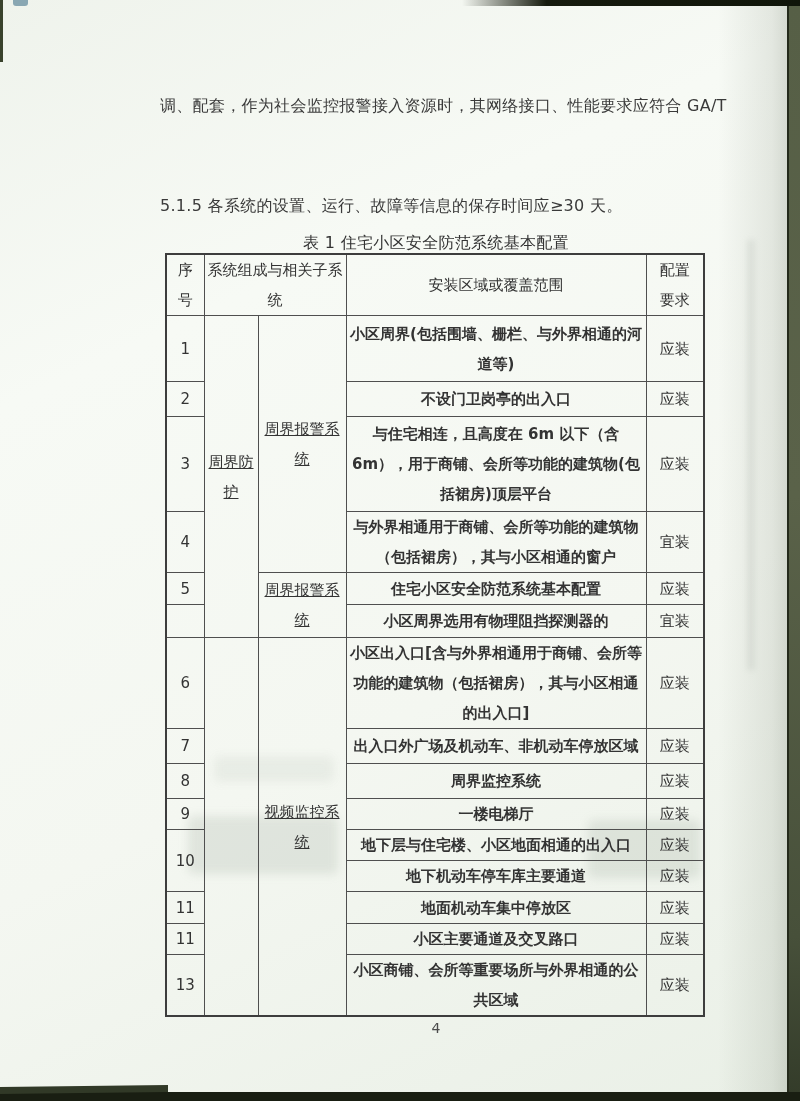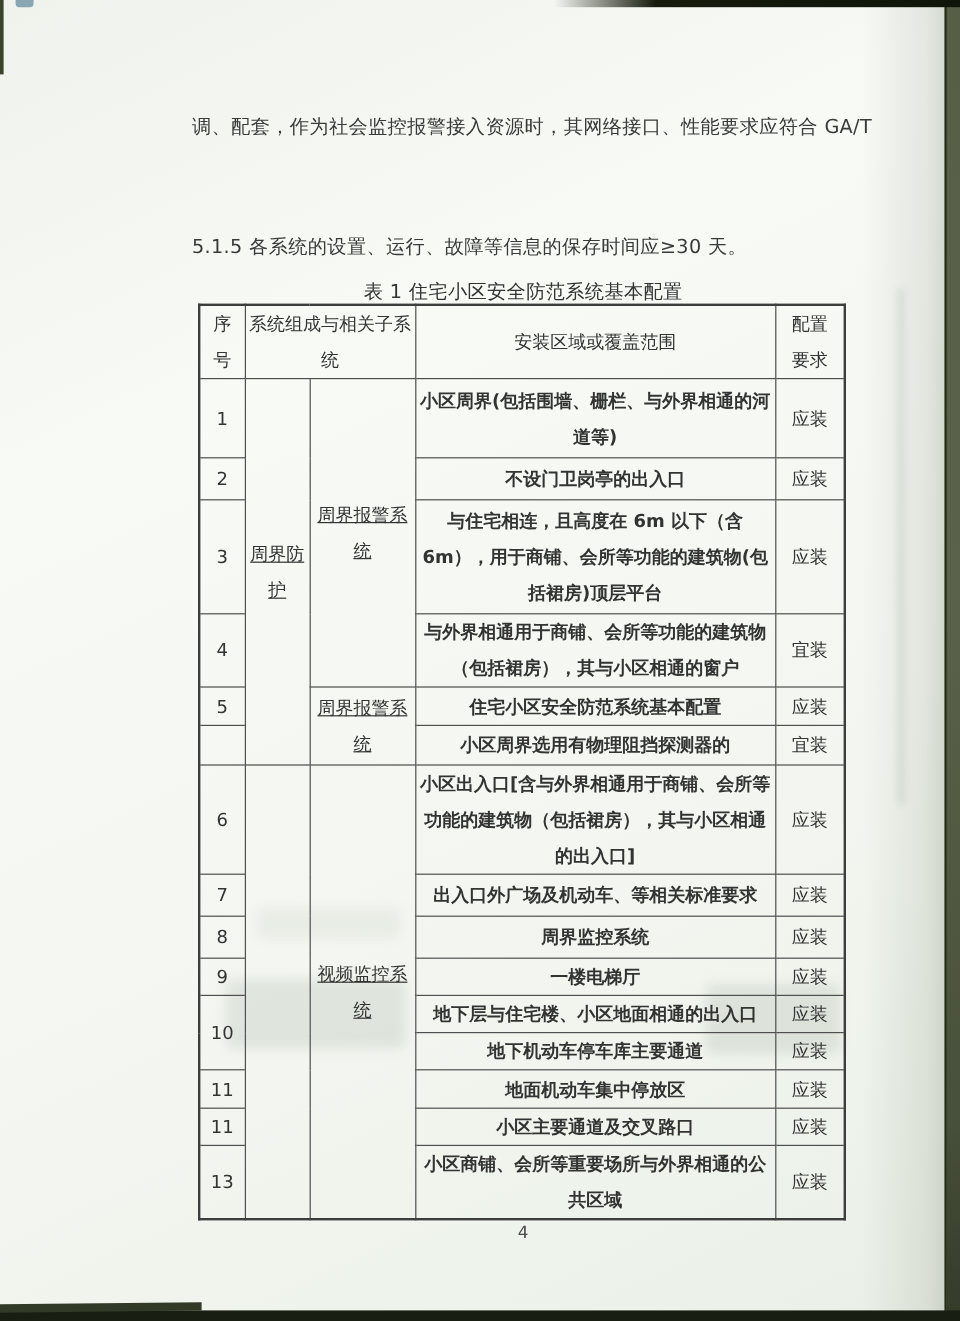--- a/index.html
+++ b/index.html
@@ -174,21 +174,21 @@
 
       <tr style="height:90px">
         <td class="num">6</td>
         <td class="grp" rowspan="9"></td>
         <td class="grp grp-video" rowspan="9">视频监控系统</td>
         <td class="area">小区出入口[含与外界相通用于商铺、会所等功能的建筑物（包括裙房），其与小区相通的出入口]</td>
         <td class="req">应装</td>
       </tr>
       <tr style="height:35px">
         <td class="num">7</td>
-        <td class="area">出入口外广场及机动车、等相关标准要求</td>
+        <td class="area">出入口外广场及机动车、非机动车停放区域</td>
         <td class="req">应装</td>
       </tr>
       <tr style="height:35px">
         <td class="num">8</td>
         <td class="area">周界监控系统</td>
         <td class="req">应装</td>
       </tr>
       <tr style="height:31px">
         <td class="num">9</td>
         <td class="area">一楼电梯厅</td>

